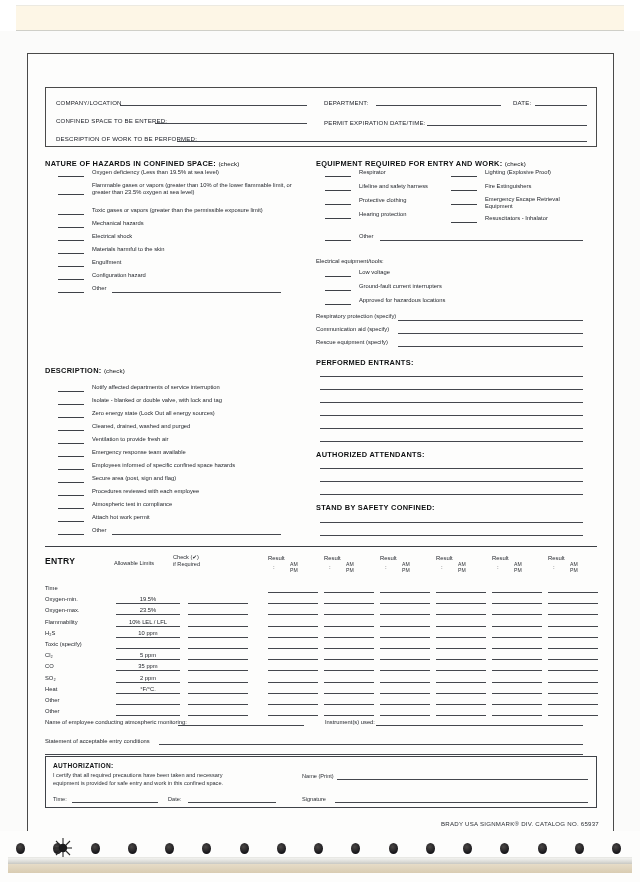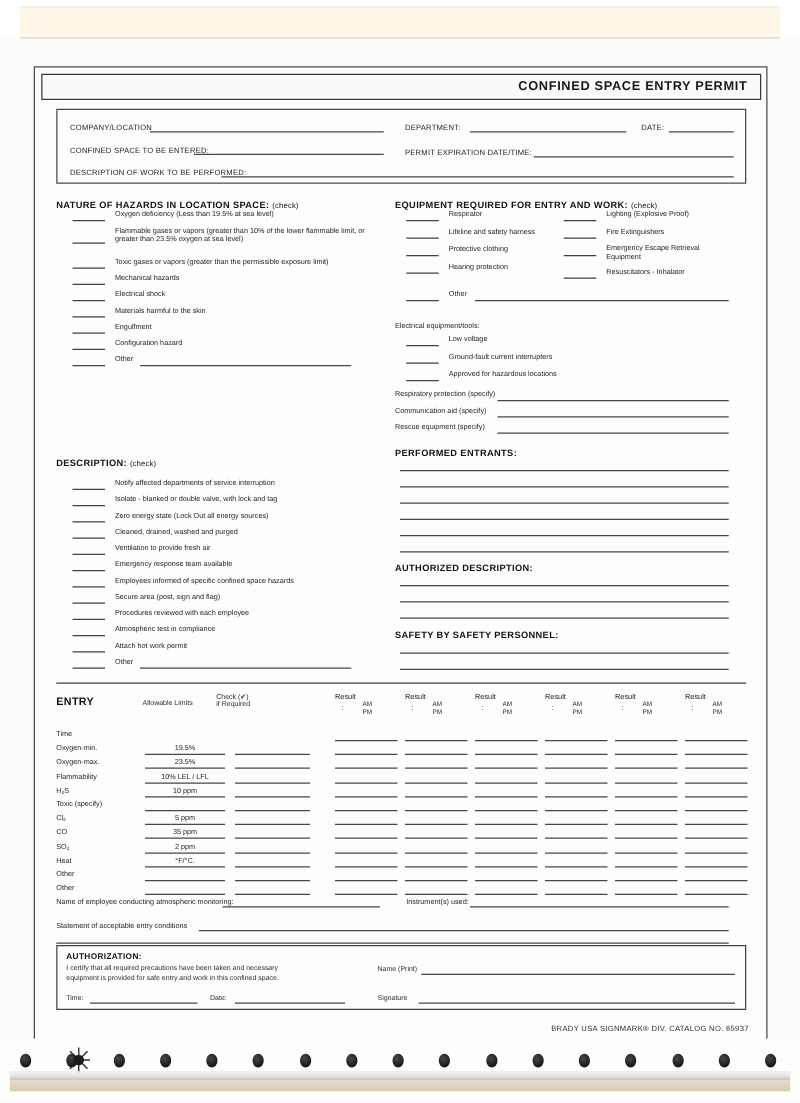--- a/index.html
+++ b/index.html
@@ -111,23 +111,20 @@
 
 <div id="page">
 
   <div class="top-strip"></div>
 
   <div class="sheet">
 
     <div class="outer-frame">
       <div class="inner-pad">
 
-        <div class="title-bar">
-          <div class="title">CONFINED SPACE ENTRY PERMIT</div>
-        </div>
 
         <div class="info-box">
           <div class="lbl" style="position:absolute;left:10px;top:11px;">COMPANY/LOCATION</div>
           <div class="blank" style="left:74px;top:17px;width:187px;"></div>
 
           <div class="lbl" style="position:absolute;left:10px;top:29px;">CONFINED SPACE TO BE ENTERED:</div>
           <div class="blank" style="left:109px;top:35px;width:152px;"></div>
 
           <div class="lbl" style="position:absolute;left:10px;top:47px;">DESCRIPTION OF WORK TO BE PERFORMED:</div>
           <div class="blank" style="left:131px;top:53px;width:410px;"></div>
@@ -136,21 +133,21 @@
           <div class="blank" style="left:330px;top:17px;width:125px;"></div>
 
           <div class="lbl" style="position:absolute;left:467px;top:11px;">DATE:</div>
           <div class="blank" style="left:489px;top:17px;width:52px;"></div>
 
           <div class="lbl" style="position:absolute;left:278px;top:31px;">PERMIT EXPIRATION DATE/TIME:</div>
           <div class="blank" style="left:381px;top:37px;width:160px;"></div>
         </div>
 
         <div class="sec-title" style="left:17px;top:105px;">
-          <span>NATURE OF HAZARDS IN LOCATION SPACE:</span>
+          <span>NATURE OF HAZARDS IN CONFINED SPACE:</span>
           <span class="sec-note">(check)</span>
         </div>
 
         <div class="chk" style="left:30px;top:122px;"></div>
         <div class="item" style="left:64px;top:115px;">Oxygen deficiency (Less than 19.5% at sea level)</div>
 
         <div class="chk" style="left:30px;top:140px;"></div>
         <div class="item2" style="left:64px;top:128px;">Flammable  gases or vapors (greater than 10% of the lower flammable limit, or greater than 23.5% oxygen at sea level)</div>
 
         <div class="chk" style="left:30px;top:160px;"></div>
@@ -250,26 +247,26 @@
         <div class="blank" style="left:84px;top:480px;width:169px;"></div>
 
         <div class="sec-title" style="left:288px;top:304px;">PERFORMED ENTRANTS:</div>
         <div class="blank" style="left:292px;top:322px;width:263px;"></div>
         <div class="blank" style="left:292px;top:335px;width:263px;"></div>
         <div class="blank" style="left:292px;top:348px;width:263px;"></div>
         <div class="blank" style="left:292px;top:361px;width:263px;"></div>
         <div class="blank" style="left:292px;top:374px;width:263px;"></div>
         <div class="blank" style="left:292px;top:387px;width:263px;"></div>
 
-        <div class="sec-title" style="left:288px;top:396px;">AUTHORIZED DESCRIPTION:</div>
+        <div class="sec-title" style="left:288px;top:396px;">AUTHORIZED ATTENDANTS:</div>
         <div class="blank" style="left:292px;top:414px;width:263px;"></div>
         <div class="blank" style="left:292px;top:427px;width:263px;"></div>
         <div class="blank" style="left:292px;top:440px;width:263px;"></div>
 
-        <div class="sec-title" style="left:288px;top:449px;">SAFETY BY SAFETY PERSONNEL:</div>
+        <div class="sec-title" style="left:288px;top:449px;">STAND BY SAFETY CONFINED:</div>
         <div class="blank" style="left:292px;top:468px;width:263px;"></div>
         <div class="blank" style="left:292px;top:481px;width:263px;"></div>
 
         <div class="rule" style="left:17px;top:492px;width:552px;border-bottom-width:1px;"></div>
 
         <div class="sec-title" style="left:17px;top:502px;font-size:8.6px;">ENTRY</div>
         <div class="hdr-col" style="left:86px;top:506px;">Allowable Limits</div>
         <div class="hdr-col" style="left:145px;top:500px;">Check (✔)</div>
         <div class="hdr-col" style="left:145px;top:507px;">if Required</div>
 

